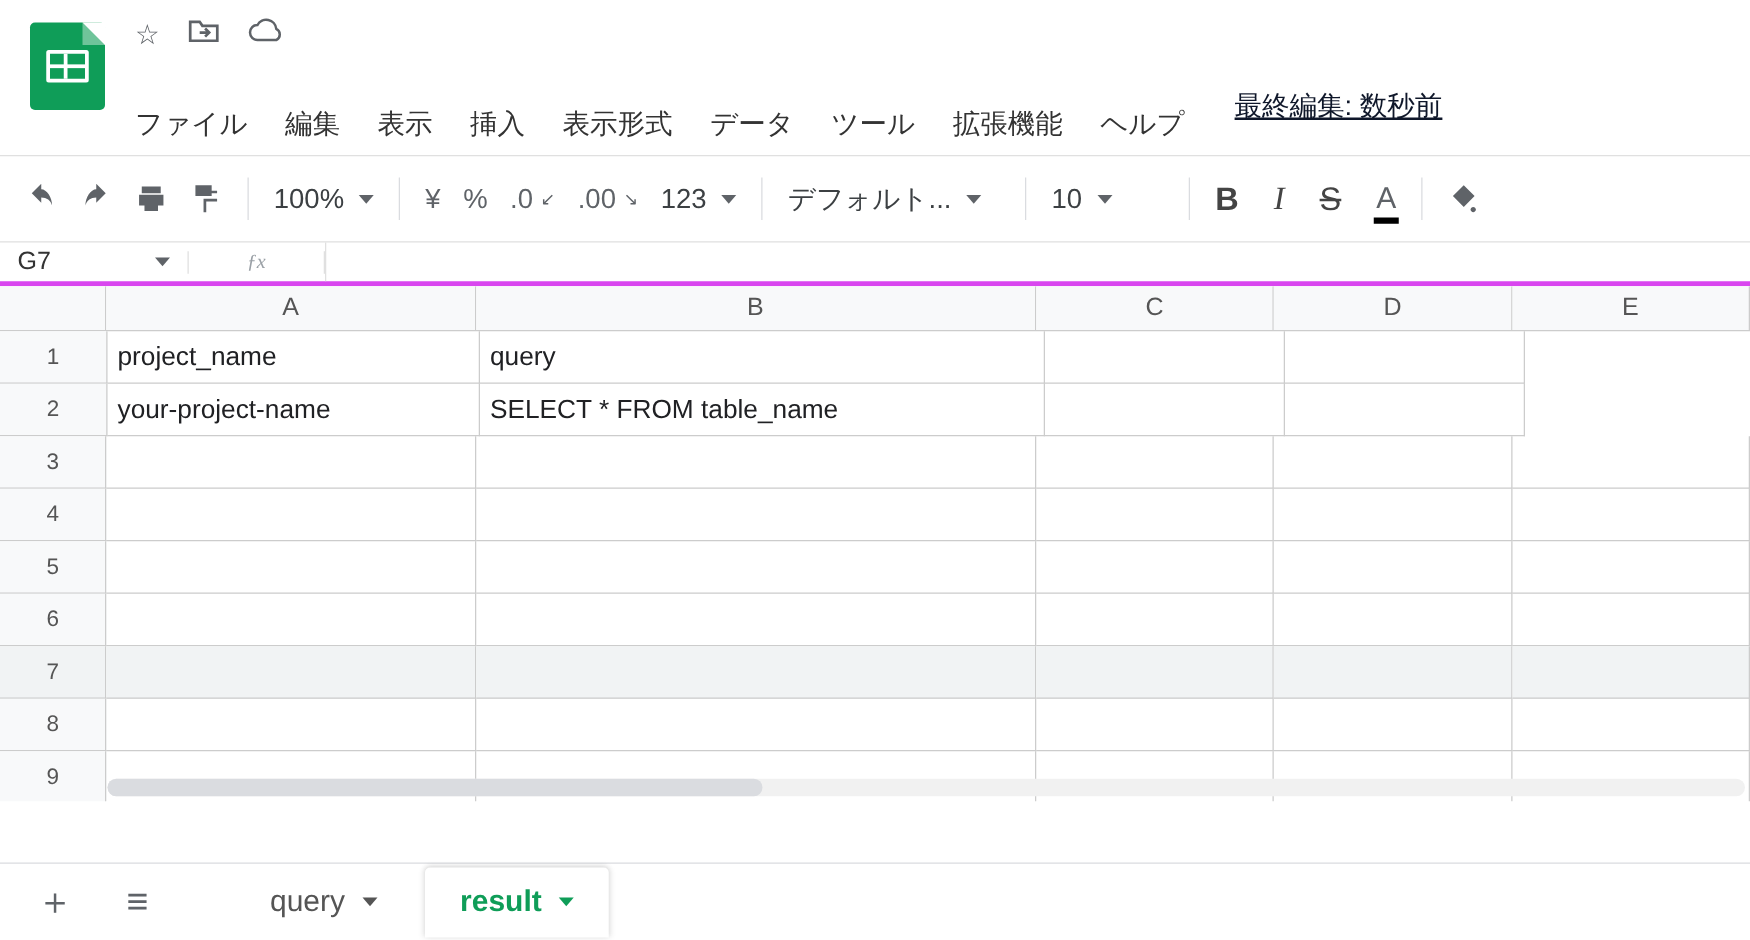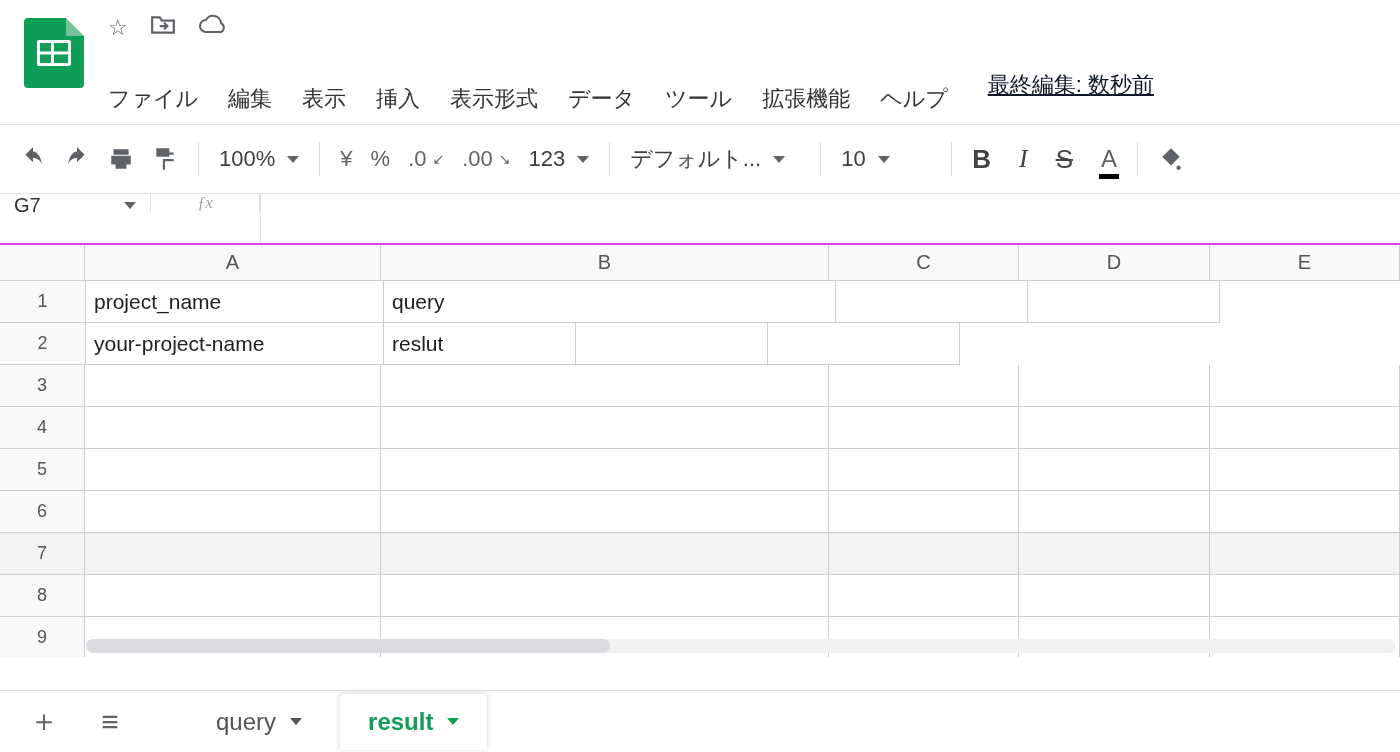--- a/index.html
+++ b/index.html
@@ -26,21 +26,21 @@
   .t-btn { cursor:pointer; color:#5f6368; display:flex; align-items:center; gap:6px; font-size:22px;}
   .t-btn.bold { font-weight:bold; font-size:26px; color:#444;}
   .t-btn.italic { font-style:italic; font-family:Georgia,serif; font-size:26px; color:#444;}
   .t-btn.strike { text-decoration: line-through; font-size:26px; color:#444;}
   .dropdown { display:flex; align-items:center; gap:12px; cursor:pointer; font-size:22px; color:#3c4043;}
   .caret { width:0;height:0;border-left:6px solid transparent;border-right:6px solid transparent;border-top:7px solid #5f6368;}
   .text-color { position:relative; font-size:24px; font-weight:500;}
   .text-color::after{content:"";position:absolute;left:-2px;right:-2px;bottom:-6px;height:5px;background:#000;}
   .paint-icon svg, .tool-svg svg { width:26px; height:26px; fill:#5f6368; }
 
-  .namebox-row { display:flex; align-items:flex-start; height:52px; border-top:1px solid #e0e0e0; border-bottom:2px solid #d946ef; }
+  .namebox-row { display:flex; align-items:center; height:36px; border-top:1px solid #e0e0e0; border-bottom:4px solid #d946ef; }
   .name-box { width:150px; padding:0 14px; display:flex; align-items:center; justify-content:space-between; font-size:20px; color:#333;}
   .fx-box { width:110px; border-left:1px solid #e0e0e0; border-right:1px solid #e0e0e0; display:flex; align-items:center; justify-content:center; font-family:Georgia,serif; font-style:italic; font-size:16px; color:#9aa0a6;}
   .formula-input { flex:1; padding:0 12px; font-size:20px; }
 
   .grid-area { position:relative; height:412px; overflow:hidden; }
   .col-headers { display:flex; height:36px; background:#fff; border-bottom:1px solid #ccc;}
   .corner, .row-h { width:86px; background:#f8f9fa; border-right:1px solid #ccc; display:flex; align-items:center; justify-content:center; color:#555; font-size:18px;}
   .col-h { background:#f8f9fa; border-right:1px solid #ccc; display:flex; align-items:center; justify-content:center; color:#555; font-size:20px;}
   .col-A{width:298px;} .col-B{width:452px;} .col-C{width:192px;} .col-D{width:192px;} .col-E{width:192px;}
   .rows { }
@@ -191,21 +191,21 @@
       <div class="row">
         <div class="row-h">1</div>
         <div class="cell col-A">project_name</div>
         <div class="cell col-B">query</div>
         <div class="cell col-D"></div>
         <div class="cell col-E"></div>
       </div>
       <div class="row">
         <div class="row-h">2</div>
         <div class="cell col-A">your-project-name</div>
-        <div class="cell col-C">reslut</div>
+        <div class="cell col-B">SELECT * FROM table_name</div>
         <div class="cell col-D"></div>
         <div class="cell col-E"></div>
       </div>
       <div class="row">
         <div class="row-h">3</div>
         <div class="cell col-A"></div>
         <div class="cell col-B"></div>
         <div class="cell col-C"></div>
         <div class="cell col-D"></div>
         <div class="cell col-E"></div>

